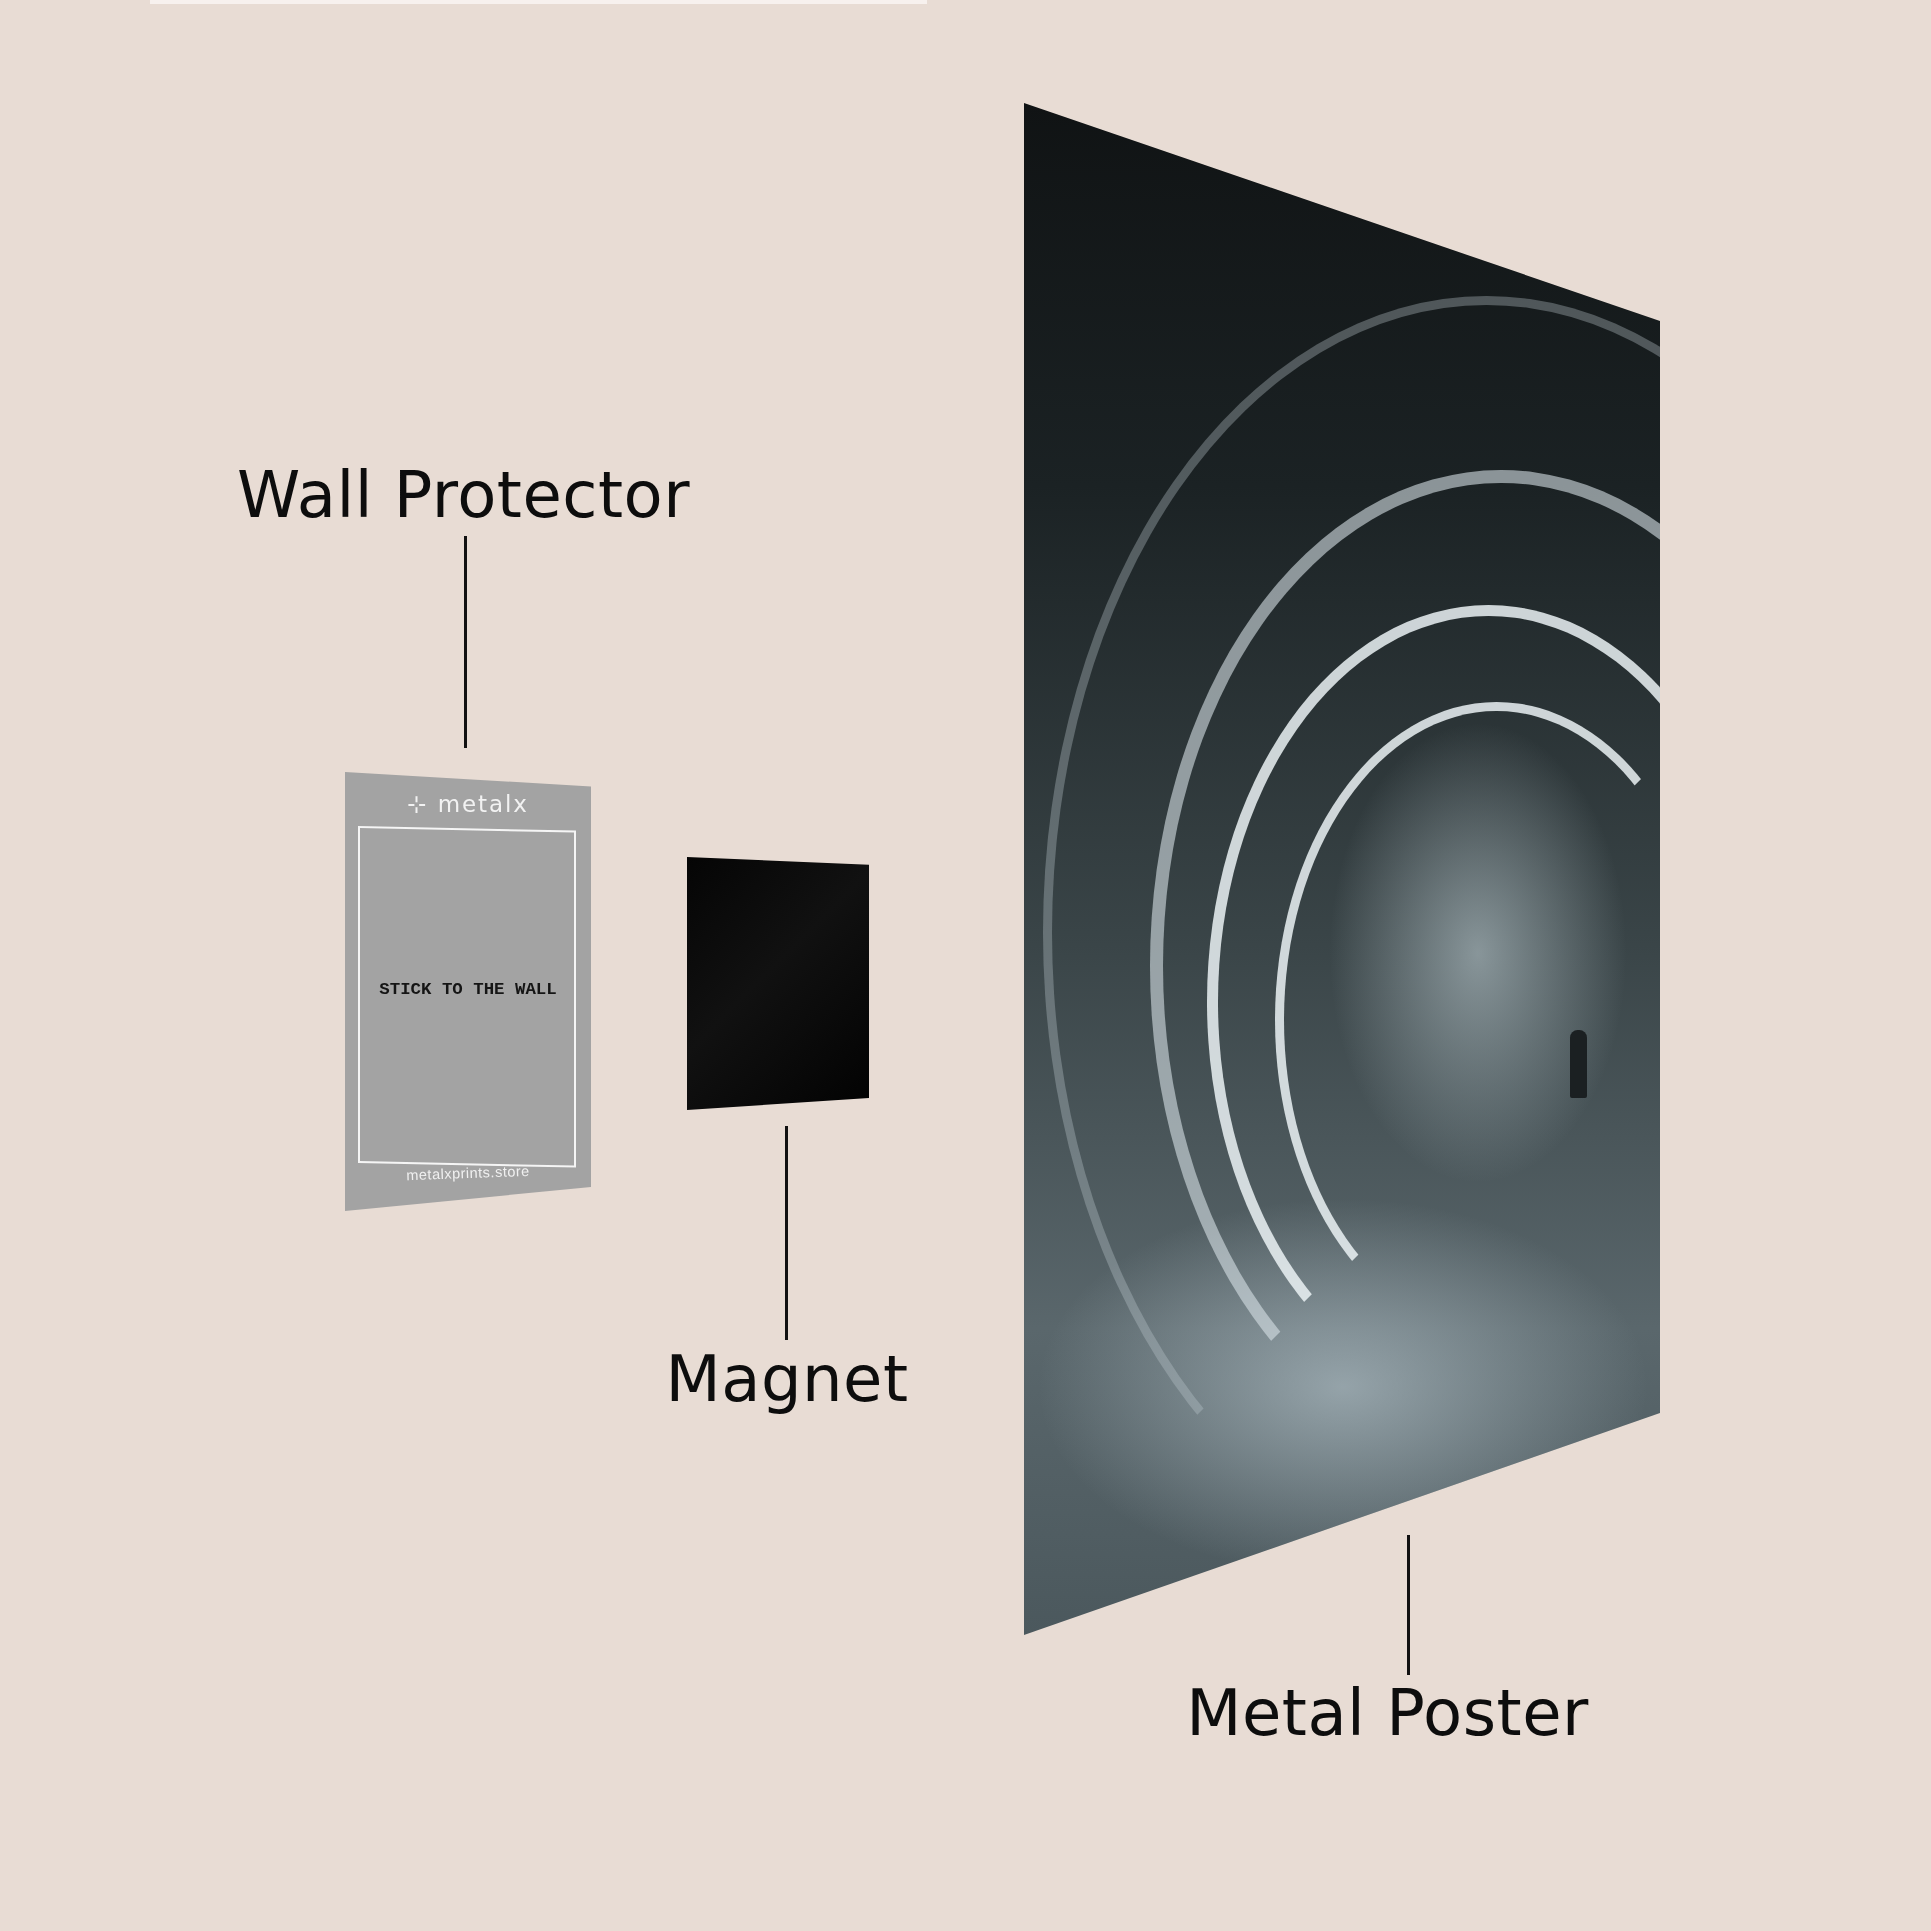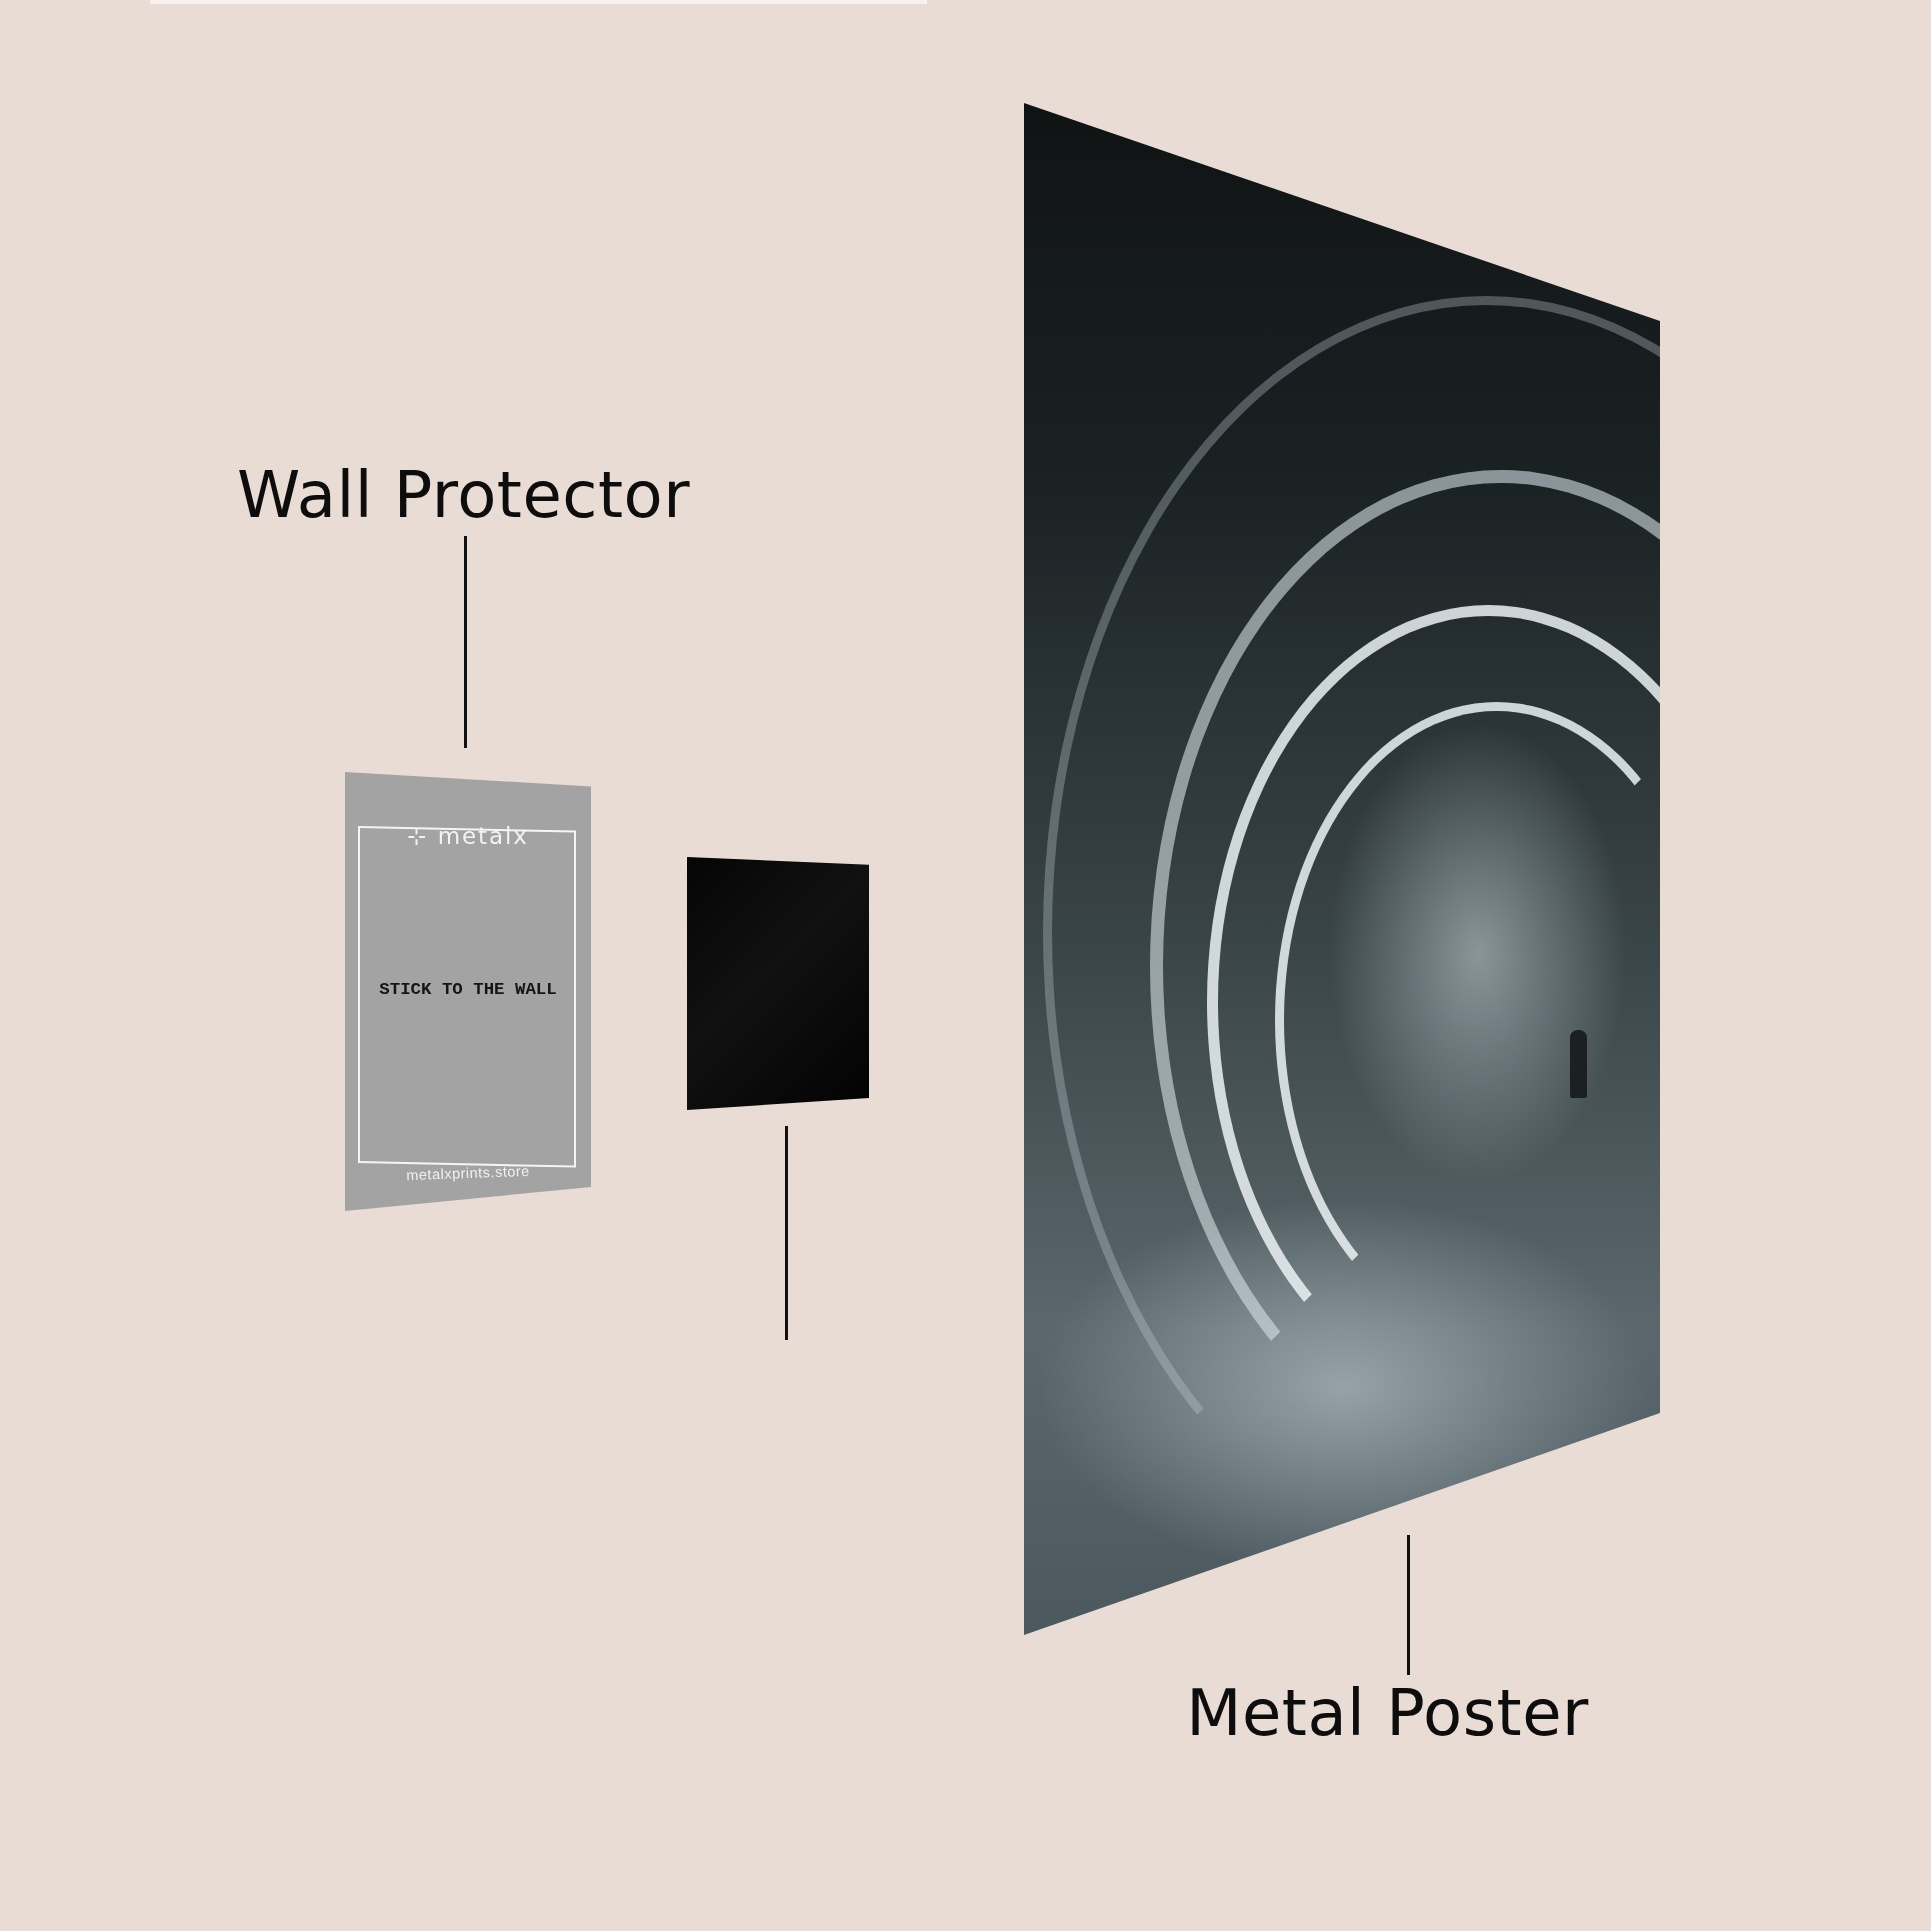--- a/index.html
+++ b/index.html
@@ -17,21 +17,21 @@
   .leader { position:absolute; width:2.9px; background:#111; }
 
   
   .protector {
     position:absolute; left:345px; top:772px; width:246px; height:439px;
     background:#a3a3a3;
     clip-path: polygon(0 0, 100% 14.5px, 100% 415px, 0 100%);
   }
   .prot-logo {
     position:absolute; left:0; width:100%; top:19.3px; text-align:center;
-    color:#f2f2f2; font-size:23px; letter-spacing:1.9px; font-family:"DejaVu Sans", sans-serif;margin-top:32px;
+    color:#f2f2f2; font-size:23px; letter-spacing:1.9px; font-family:"DejaVu Sans", sans-serif;
   }
   .prot-frame {
     position:absolute; left:12.6px; top:54px; width:214px; height:333px;
     border:2.9px solid #f5f5f5; transform:skewY(1.2deg); transform-origin:left top;
   }
   .prot-text {
     position:absolute; left:0; width:100%; top:208px; text-align:center;
     font-weight:700; font-size:17.4px; color:#151515;font-family:Liberation Mono, monospace;
   }
   .prot-url {
@@ -75,20 +75,21 @@
     <span>⊹ </span><span>metalx</span>
   </div>
   <div class="prot-frame"></div>
   <div class="prot-text">STICK TO THE WALL</div>
   <div class="prot-url">metalxprints.store</div>
 </div>
 
 <div class="magnet"></div>
 <div class="leader" style="left:785px; top:1126px; height:214px;"></div>
 <div class="label" style="left:642px; top:1344px; width:290px;">
+  <div>Magnet</div>
 </div>
 
 <div class="poster">
   <div class="ring" style="left:19.3px; top:193px; width:869px; height:1255px; border-width:9.7px; border-color:rgba(190,200,205,0.35) transparent transparent rgba(190,200,205,0.35);"></div>
   <div class="ring" style="left:126px; top:367px; width:676px; height:966px; border-width:13.5px; border-color:rgba(215,225,230,0.6) transparent transparent rgba(215,225,230,0.6);"></div>
   <div class="ring" style="left:183px; top:502px; width:541px; height:772px; border-width:11.6px;"></div>
   <div class="ring" style="left:251px; top:599px; width:425px; height:618px; border-width:9.7px;"></div>
   <div class="figure"></div>
 </div>
 <div class="leader" style="left:1407px; top:1535px; height:140px;"></div>

